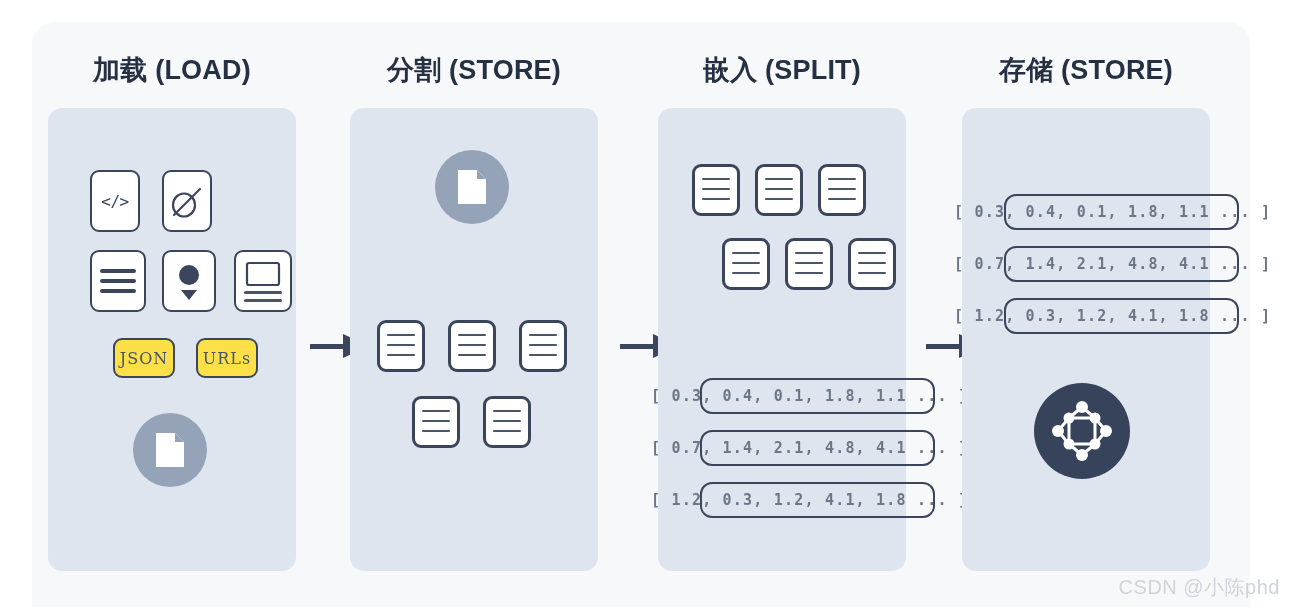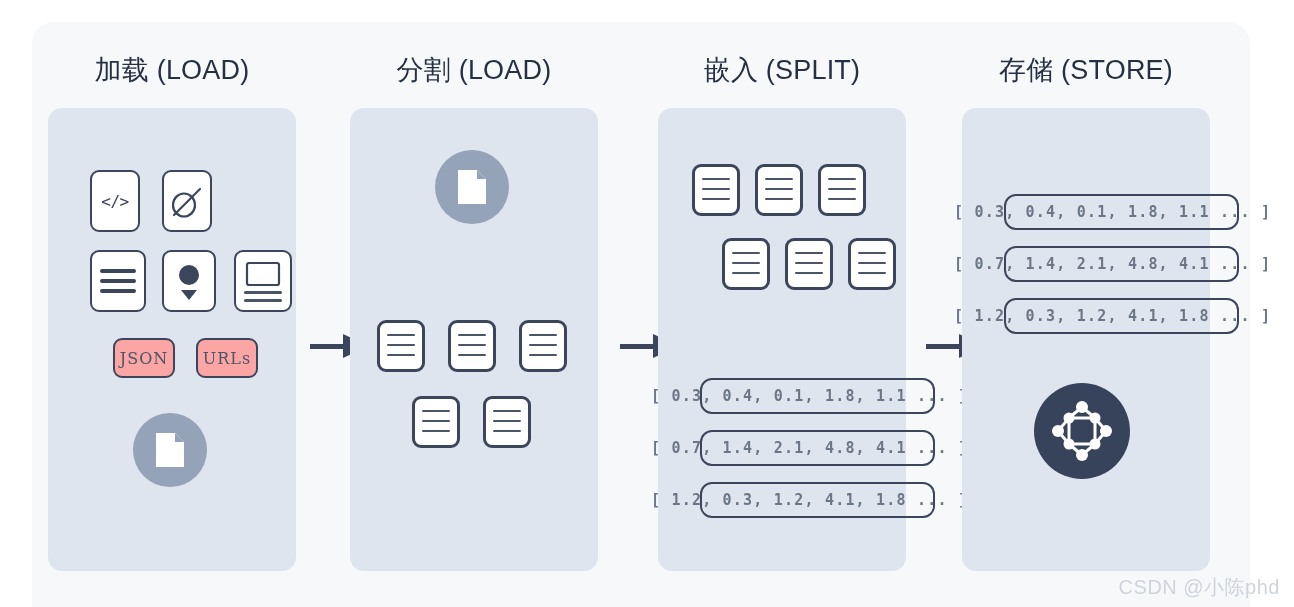--- a/index.html
+++ b/index.html
@@ -44,21 +44,21 @@
   .col-embed { left: 658px; }
   .col-store { left: 962px; }
 
   .col-title {
     position: absolute;
     top: 52px;
     left: 0;
     width: 248px;
     text-align: center;
     font-size: 27px;
-    font-weight: normal;
+    font-weight: bold;
     color: #263043;
     letter-spacing: 0.2px;
     white-space: nowrap;
   }
 
   .panel {
     position: absolute;
     top: 108px;
     left: 0;
     width: 248px;
@@ -122,21 +122,21 @@
     left: 42px; top: 142px; width: 56px; height: 62px;
   }
   .icon-dot {
     left: 114px; top: 142px; width: 54px; height: 62px;
   }
   .icon-monitor {
     left: 186px; top: 142px; width: 58px; height: 62px;
   }
   .chip {
     position: absolute;
-    background: #fca5a5;
+    background: #fde047;
     border: 2.5px solid #3b465c;
     border-radius: 9px;
     box-sizing: border-box;
     display: flex;
     align-items: center;
     justify-content: center;
     font-family: "DejaVu Serif", serif;
     font-size: 16px;
     color: #4b5568;
     letter-spacing: 1px;
@@ -276,21 +276,21 @@
       </div>
     </div>
   </div>
 
   <div class="arrow arrow-1">
     <div class="shaft"></div>
     <div class="head"></div>
   </div>
 
   <div class="column col-split">
-    <div class="col-title">分割 (LOAD)</div>
+    <div class="col-title">分割 (STORE)</div>
     <div class="panel">
 
       <div class="doc-circle split">
         <svg width="36" height="40" viewBox="0 0 36 40">
           <path d="M4 3 L23 3 L32 12 L32 37 L4 37 Z" fill="#ffffff"></path>
           <path d="M23 3 L23 12 L32 12 Z" fill="#94a3b8"></path>
         </svg>
       </div>
 
       <div class="chunk" style="left:27px;  top:212px;">

